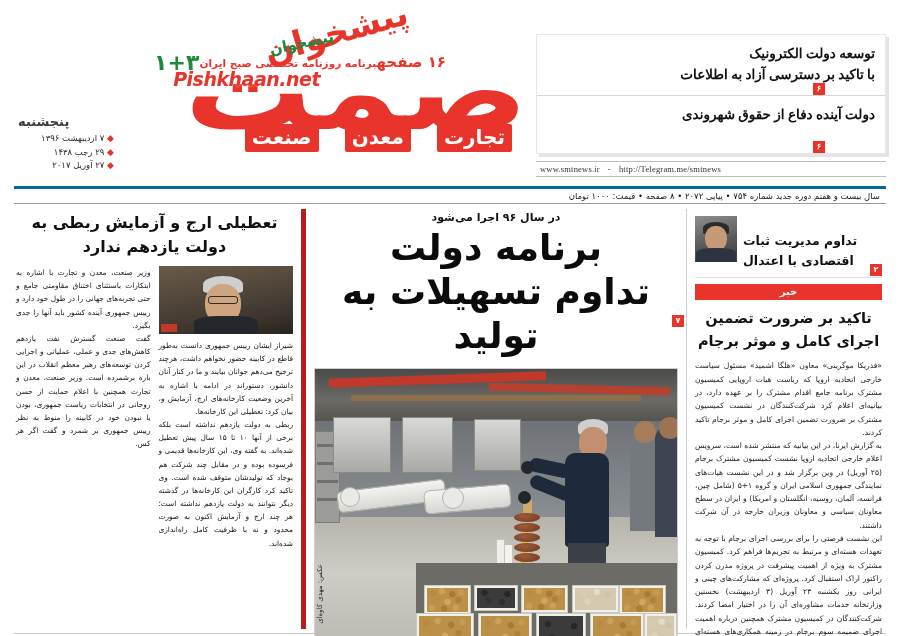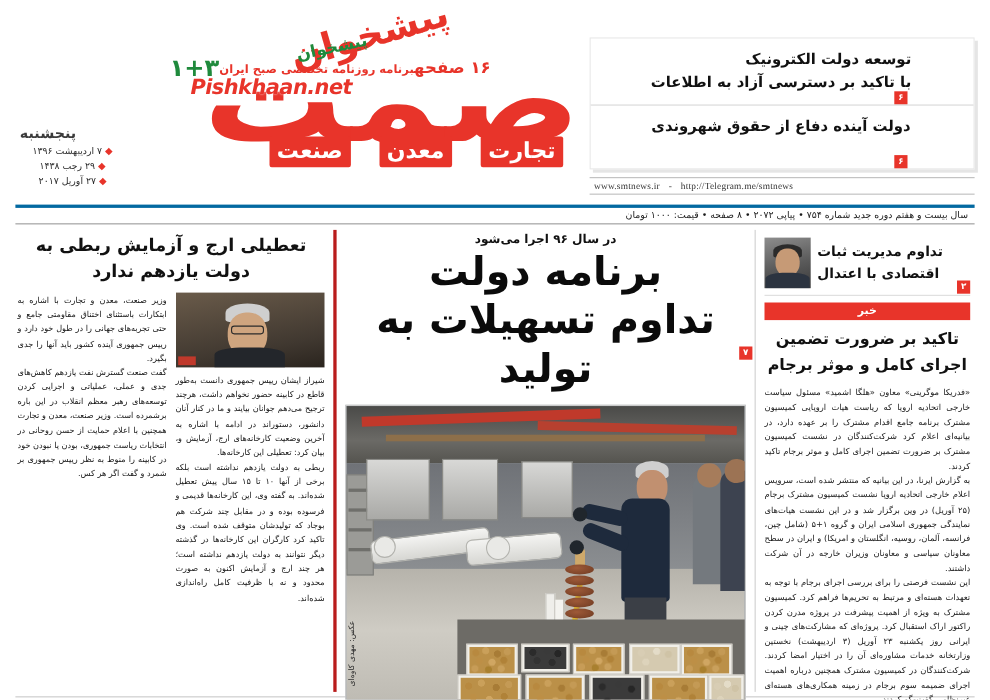--- a/index.html
+++ b/index.html
@@ -159,44 +159,45 @@
     color: #3b3b3b;
     font-weight: bold;
     margin-bottom: 3px;
     text-align: left;
   }
   .dateblock .dl {
     font-size: 8.5px;
     color: #2b2b2b;
     line-height: 1.5;
     white-space: nowrap;
-    text-align: center;
+    text-align: right;
   }
   .dateblock .dl .bull { color: #E8342A; font-size: 9px; }
 
   
   .teasers {
     flex: 1;
     position: relative;
     padding-top: 28px;
     padding-left: 6px;
     direction: rtl;
   }
   .teaser-box {
     background: #fff;
     box-shadow: 3px 3px 0 rgba(0,0,0,0.10);
     border: 1px solid #e8e8e8;
     padding: 0;
   }
   .teaser {
     display: flex;
-    flex-direction: column;
-    align-items: center;
+    flex-direction: row;
+    align-items: flex-start;
     position: relative;
     min-height: 58px;
+    font-family: Liberation Serif, serif;
   }
   .teaser + .teaser { border-top: 1px solid #d8d8d8; }
   .teaser-txt {
     flex: 1;
     padding: 9px 10px 9px 8px;
     font-size: 13.5px;
     font-weight: bold;
     line-height: 1.55;
     color: #111;
     text-align: right;
@@ -335,20 +336,21 @@
     margin-left:-20px; background:#2c3440; border-radius:38% 38% 0 0;
   }
   .ed-title {
     flex: 1;
     font-size: 12.5px;
     font-weight: bold;
     color: #111;
     line-height: 1.6;
     text-align: left;
     padding-top: 3px;
+    margin-top: 12px;
   }
   .editorial .pagebadge { right: 0; bottom: 1px; }
 
   .sb-news { padding-top: 7px; }
   .sb-head {
     font-size: 14.5px;
     font-weight: bold;
     line-height: 1.6;
     color: #111;
     text-align: center;
@@ -510,21 +512,21 @@
       #d5cab0;
   }
   .bin-table { left:28%; bottom:0; width:74%; height:92px; background:#6d6b66; }
 
   
   .leftcol {
     width: 292px;
     flex: none;
     padding-left: 2px;
     padding-right: 8px;
-    border-right: 3px solid #b91c1c;
+    border-right: 5px solid #b91c1c;
     direction: rtl;
   }
   .lc-head {
     font-size: 16px;
     font-weight: bold;
     text-align: center;
     line-height: 1.5;
     color: #111;
     margin-bottom: 7px;
     margin-top: 2px;

